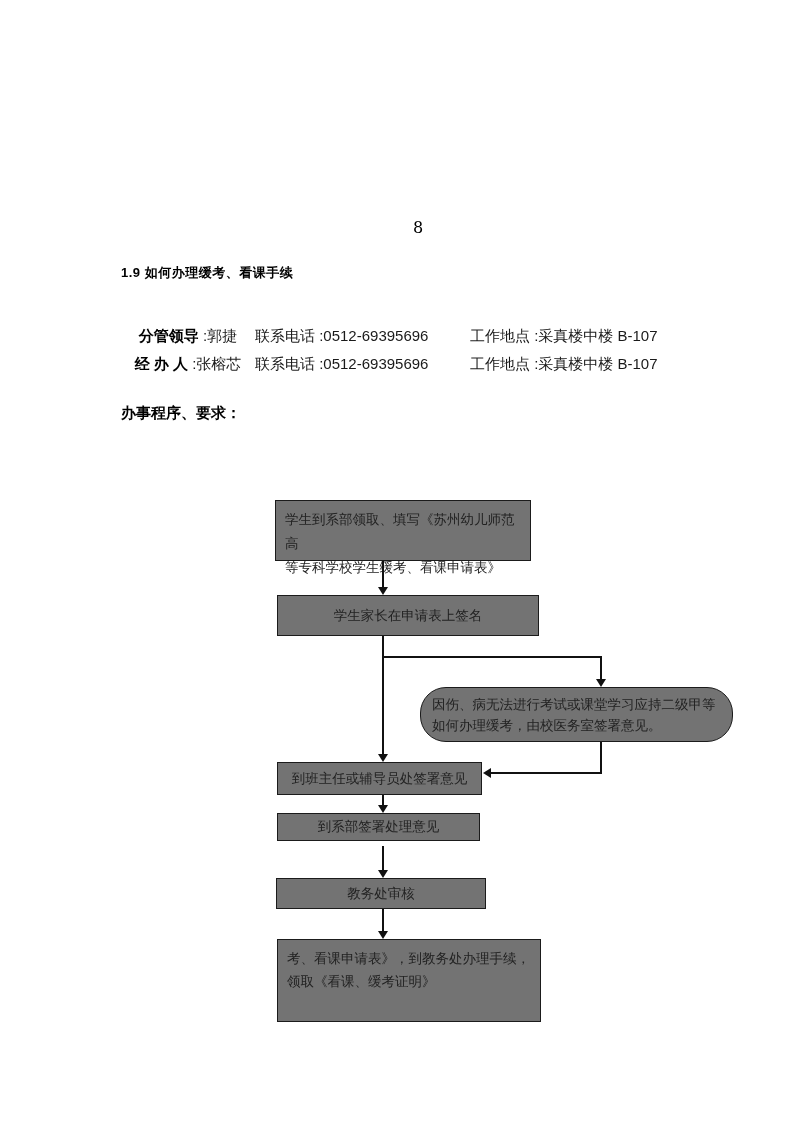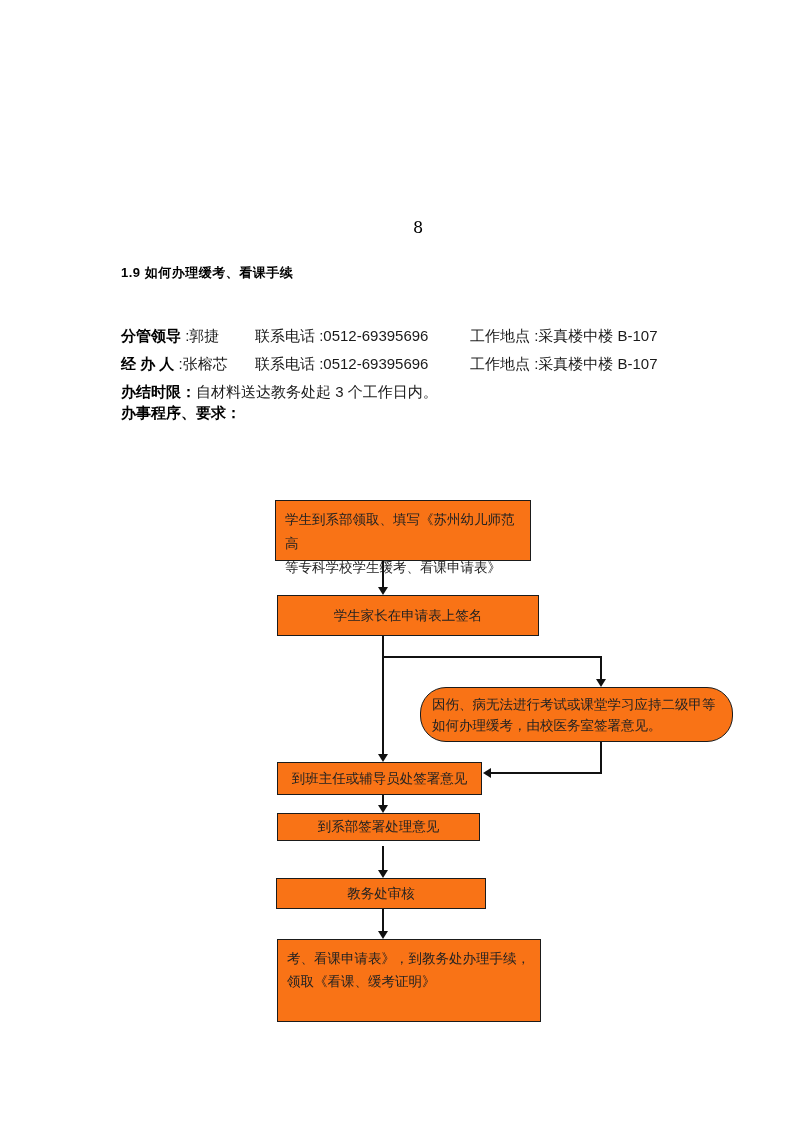--- a/index.html
+++ b/index.html
@@ -19,29 +19,29 @@
   .heading{
     position:absolute;left:121px;top:264px;margin:0;
     font-size:13px;font-weight:bold;color:#000;
     letter-spacing:0.5px;
   }
   .info-row{
     position:absolute;left:121px;width:560px;height:20px;
     font-size:15px;color:#1a1a1a;white-space:nowrap;
     display:flex;align-items:baseline;
   }
-  .info-row .c1{display:inline-block;width:134px;}
+  .info-row .c1{display:inline-block;width:134px;text-align:center;}
   .info-row .c2{display:inline-block;width:215px;}
   .info-row b{font-weight:bold;color:#000;}
   .r1{top:327px;} .r2{top:355px;} .r3{top:383px;} .r4{top:404px;}
 
   
   .fc-box{
     position:absolute;box-sizing:border-box;
-    border:1.5px solid #1b1b1b;background:#f97316;
+    border:1.5px solid #1b1b1b;background:#737373;
     font-family:"DejaVu Serif","Liberation Serif",serif;
     font-size:13.5px;color:#222;
   }
   .fc-center{display:flex;align-items:center;justify-content:center;text-align:center;}
   .fc-lines{padding:6px 9px;line-height:24px;}
   .b1{left:275px;top:500px;width:256px;height:61px;}
   .b2{left:277px;top:595px;width:262px;height:41px;}
   .bs{left:420px;top:687px;width:313px;height:55px;border-radius:26px;}
   .bs .fc-lines{padding:6px 11px;line-height:21px;}
   .b3{left:277px;top:762px;width:205px;height:33px;}
@@ -93,23 +93,20 @@
     <span class="c2">联系电话 :0512-69395696</span>
     <span class="c3">工作地点 :采真楼中楼 B-107</span>
   </div>
 
   <div class="info-row r2">
     <span class="c1"><b>经 办 人</b><span> :张榕芯</span></span>
     <span class="c2">联系电话 :0512-69395696</span>
     <span class="c3">工作地点 :采真楼中楼 B-107</span>
   </div>
 
-  <div class="info-row r3">
-    <span><b>办结时限：</b><span>自材料送达教务处起 3 个工作日内。</span></span>
-  </div>
 
   <div class="info-row r4">
     <b>办事程序、要求：</b>
   </div>
 
   <div class="fc-box b1">
     <div class="fc-lines">
       <div>学生到系部领取、填写《苏州幼儿师范高</div>
       <div>等专科学校学生缓考、看课申请表》</div>
     </div>

